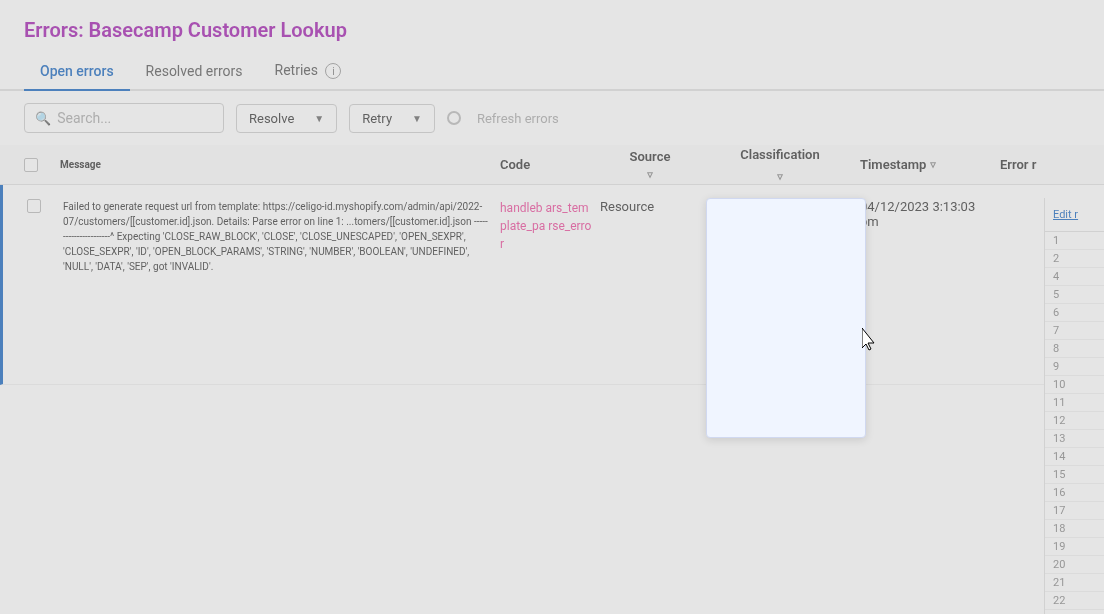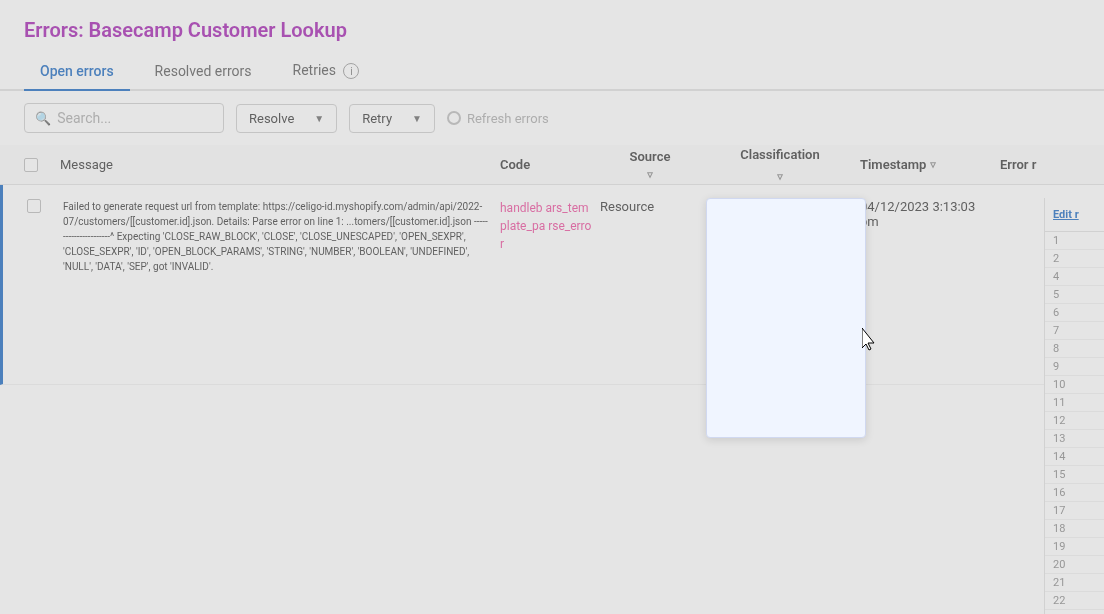--- a/index.html
+++ b/index.html
@@ -36,21 +36,21 @@
       font-weight: 600;
       color: #a21caf;
     }
 
     
     .tabs-row {
       display: flex;
       align-items: flex-end;
       padding: 12px 24px 0 24px;
       border-bottom: 2px solid #e0e0e0;
-      gap: 9px;
+      gap: 0;
     }
 
     .tab {
       padding: 8px 16px 10px 16px;
       font-size: 14px;
       color: #555;
       cursor: pointer;
       position: relative;
       border-bottom: 2px solid transparent;
       margin-bottom: -2px;
@@ -119,21 +119,21 @@
       gap: 20px;
     }
 
     .dropdown-btn .chevron {
       font-size: 10px;
       color: #666;
     }
 
     .refresh-btn {
       display: flex;
-      gap: 6px;
+      gap: 16px;
       color: #aaa;
       font-size: 13px;
       cursor: pointer;
     }
 
     .refresh-circle {
       width: 14px;
       height: 14px;
       border: 2px solid #bbb;
       border-radius: 50%;
@@ -156,22 +156,22 @@
       height: 40px;
     }
 
     .th-checkbox {
       width: 36px;
       flex-shrink: 0;
     }
 
     .th-message {
       flex: 1;
-      font-size: 13px;
-      font-weight: 400;
+      font-size: 10px;
+      font-weight: 700;
       color: #333;
     }
 
     .th-code {
       width: 100px;
       font-size: 13px;
       font-weight: 600;
       color: #333;
     }
 
@@ -309,21 +309,21 @@
       border-left: 1px solid #e0e0e0;
       font-size: 11px;
       color: #999;
       display: flex;
       flex-direction: column;
     }
 
     .error-number-header {
       padding: 10px 8px;
       font-size: 12px;
-      font-weight: 700;
+      font-weight: 400;
       color: #333;
       border-bottom: 1px solid #e0e0e0;
       display: flex;
       align-items: center;
       gap: 4px;
     }
 
     .edit-link {
       font-size: 11px;
       color: #1565c0;

